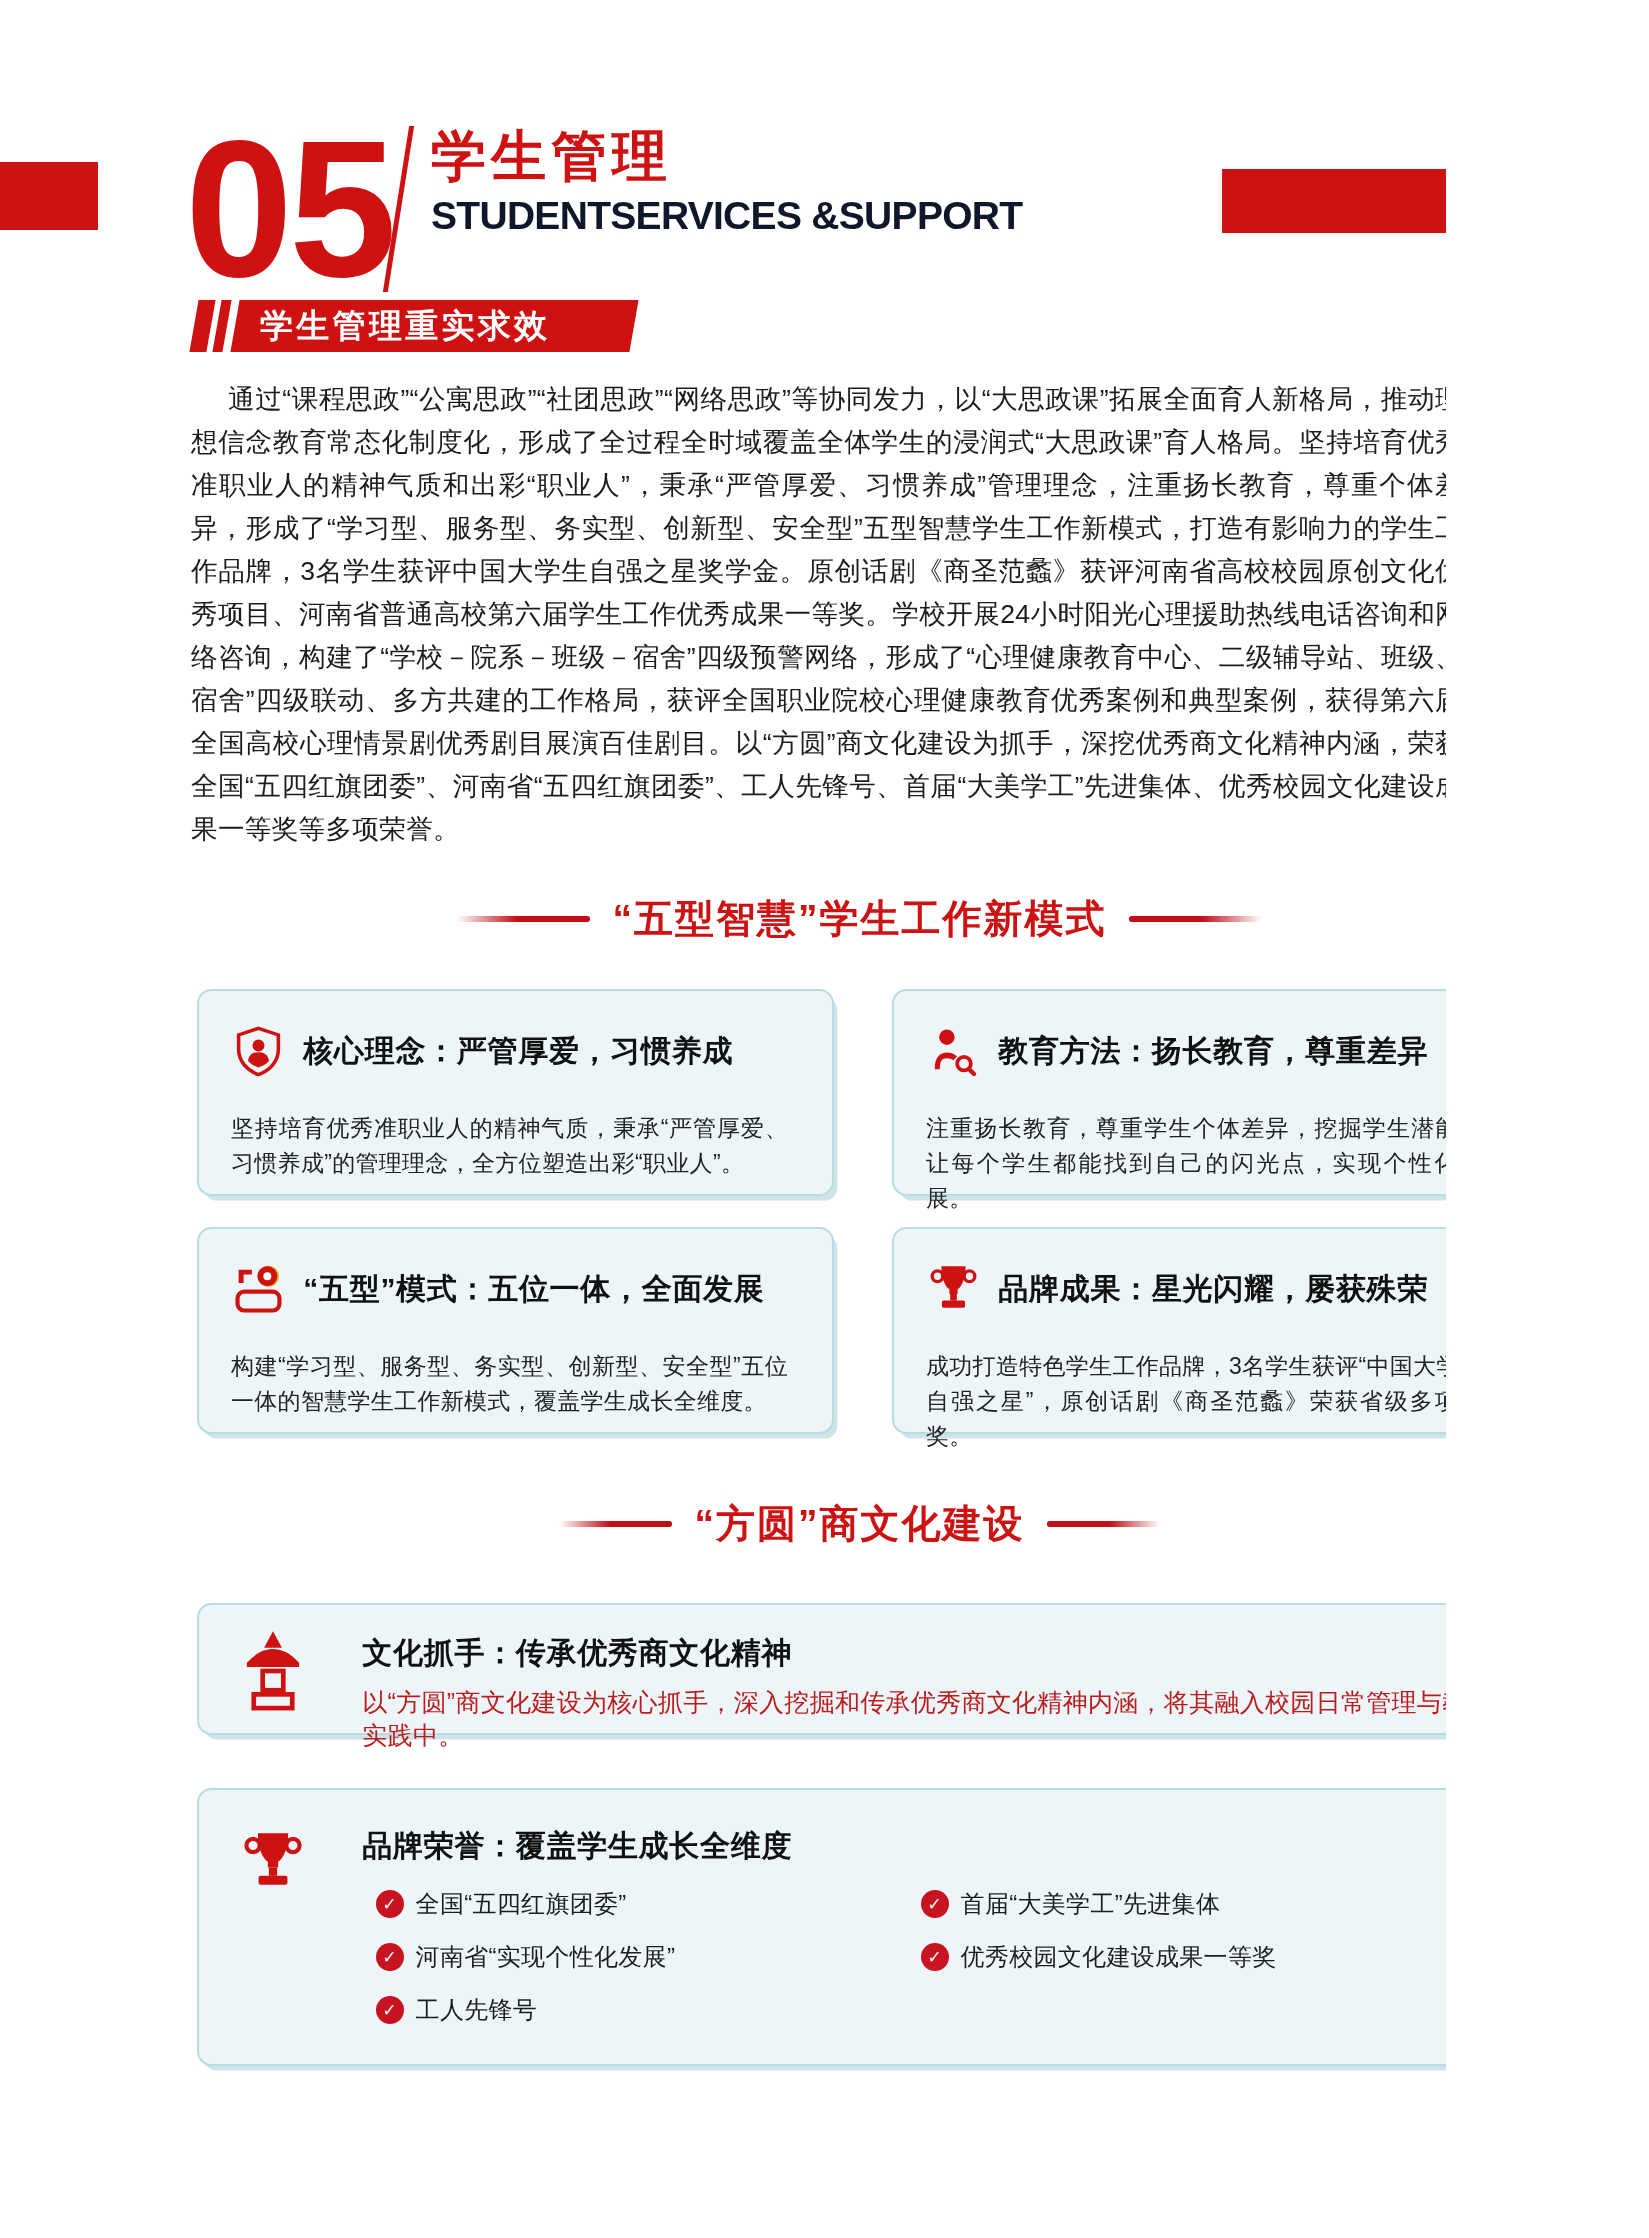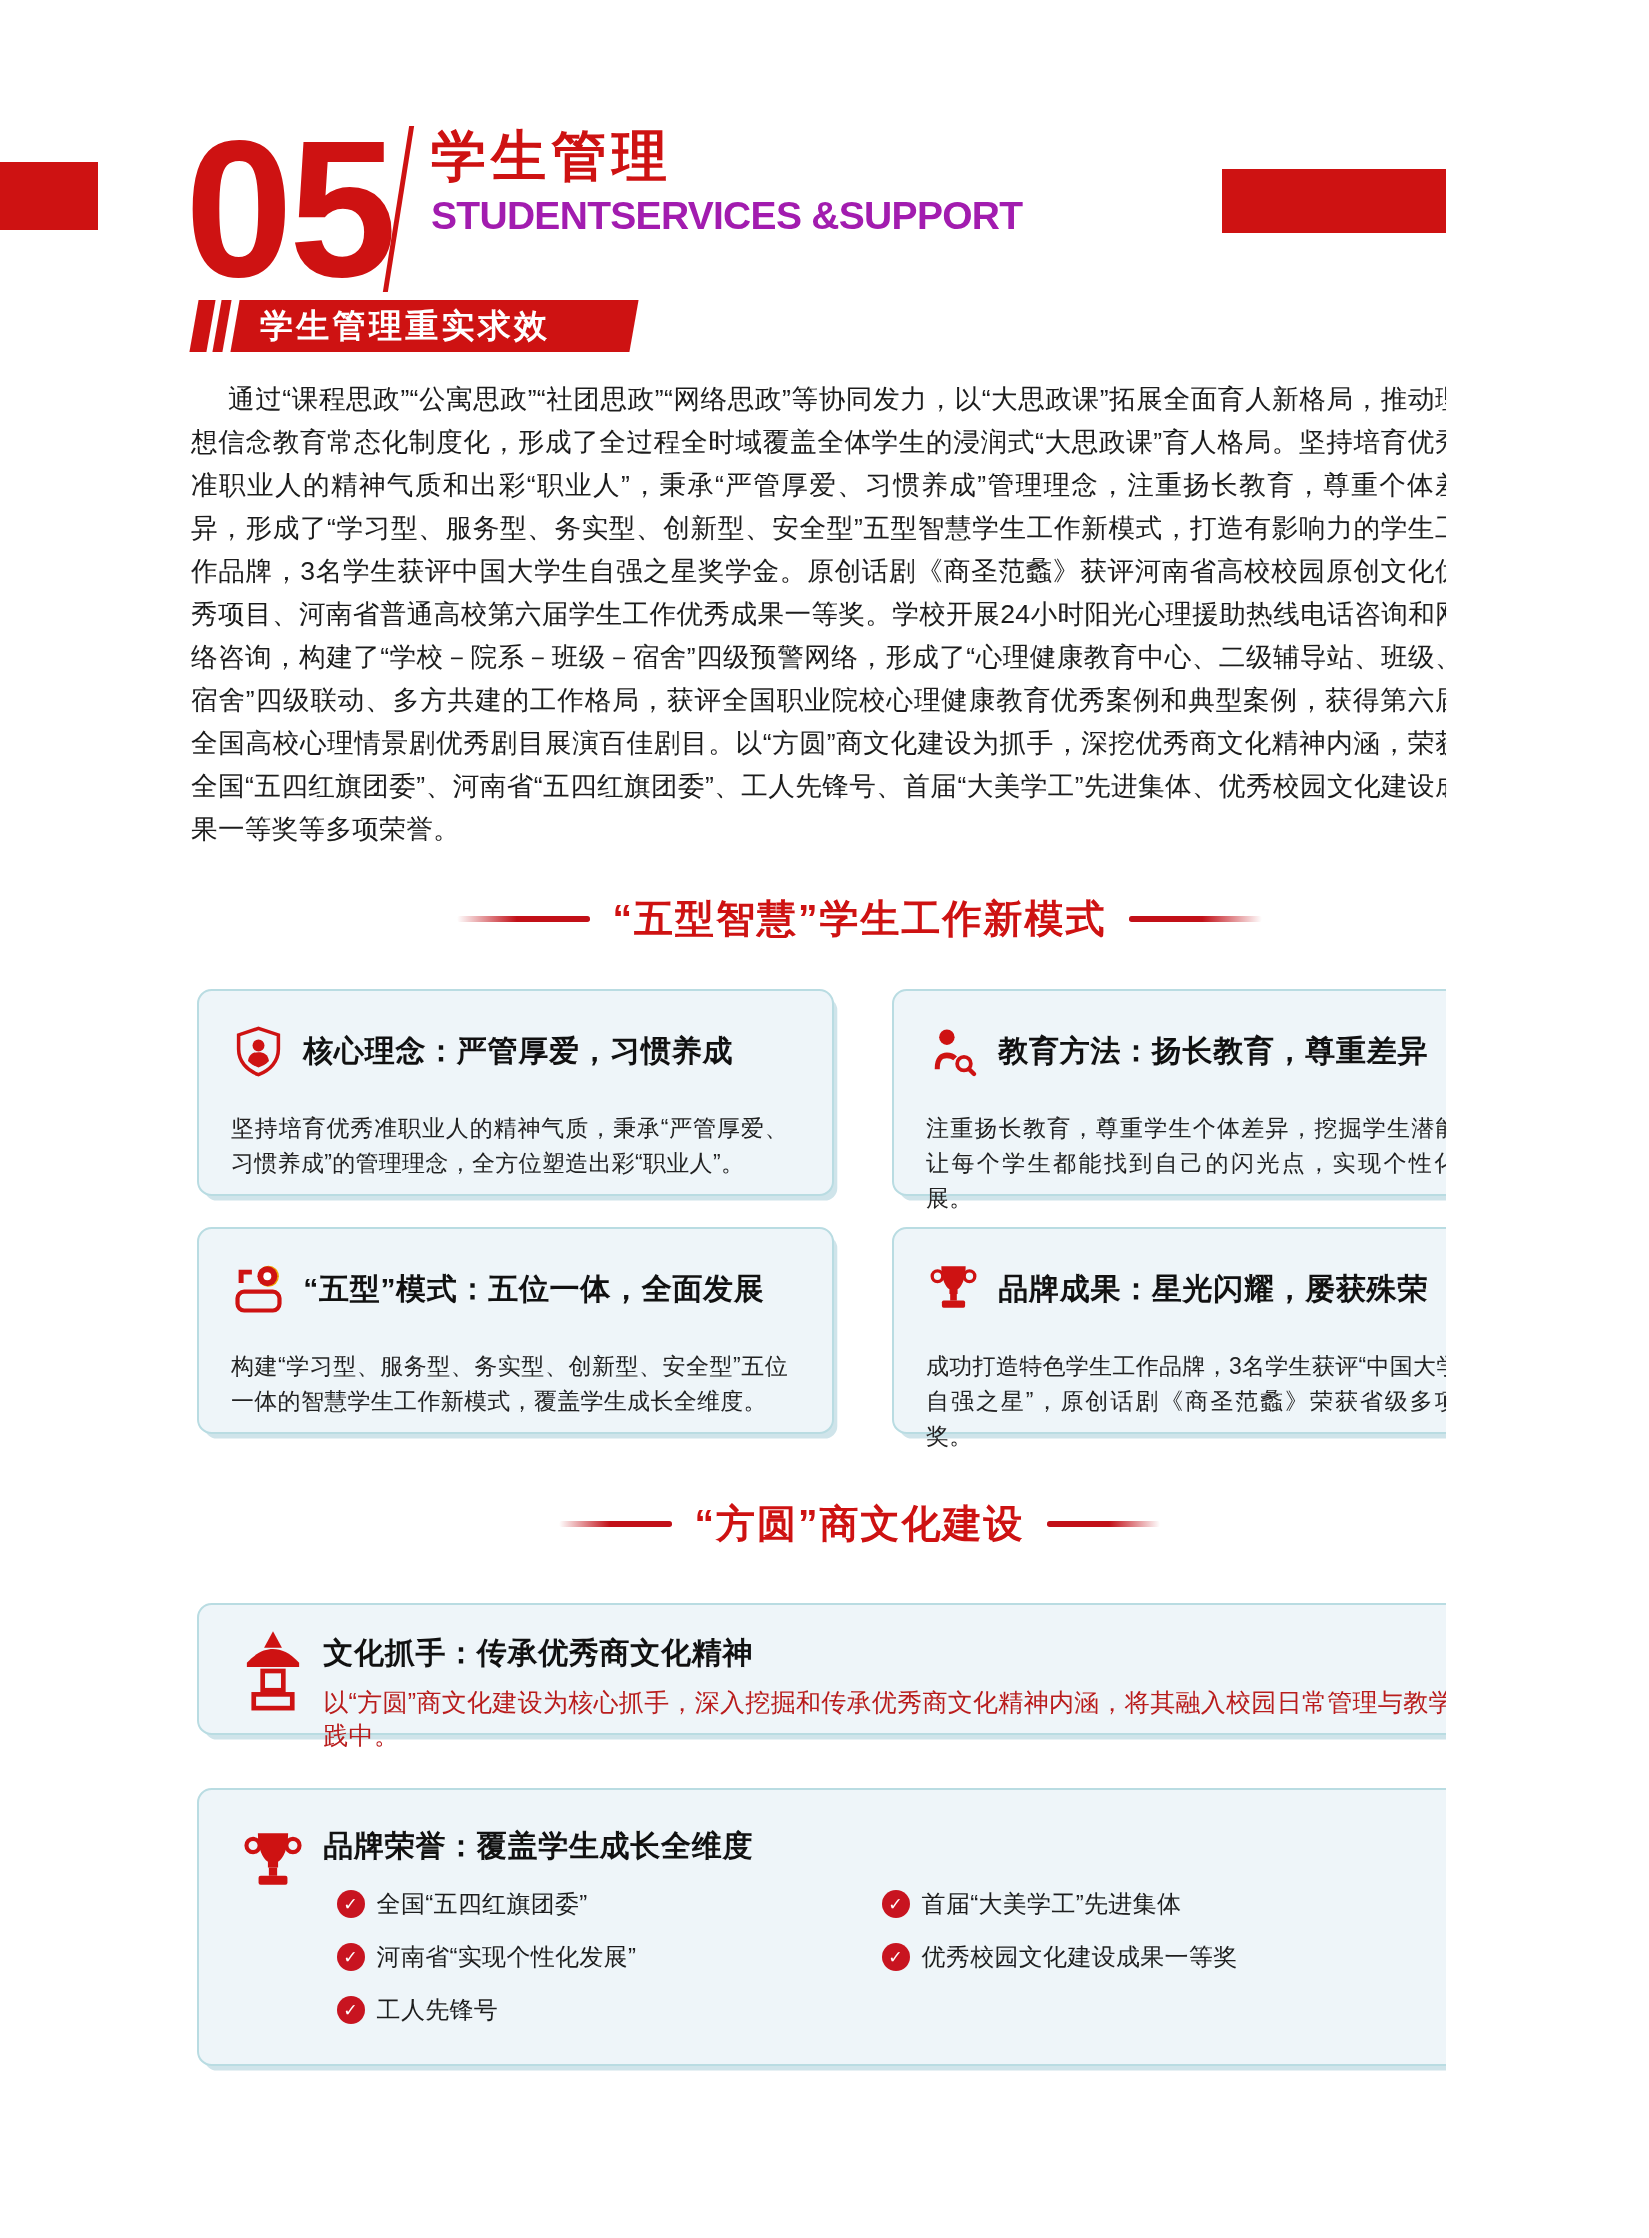--- a/index.html
+++ b/index.html
@@ -17,21 +17,21 @@
   .num-slash{
     position:absolute;left:396px;top:126px;width:4.7px;height:166px;background:#ce1212;
     transform:skewX(-9deg);
   }
   .title-cn{
     position:absolute;left:431px;top:120px;font-size:55px;font-weight:700;
     color:#ce1212;letter-spacing:5.3px;
   }
   .title-en{
     position:absolute;left:431px;top:194px;font-size:39px;font-weight:700;
-    color:#a21caf;letter-spacing:-0.7px;
+    color:#0f172a;letter-spacing:-0.7px;
   }
   
   .ribbon{
     position:absolute;left:194px;top:300px;width:440px;height:52px;background:#ce1212;
     transform:skewX(-10deg);transform-origin:center;
   }
   .ribbon .stripe{position:absolute;top:0;bottom:0;background:#ffffff;}
   .ribbon .s1{left:17.3px;width:6px;}
   .ribbon .s2{left:33px;width:8px;}
   .ribbon-text{
@@ -66,21 +66,21 @@
     display:grid;grid-template-columns:637px 637px;column-gap:58px;row-gap:31px;
   }
   .gcard{height:207px;padding:33px 44px 0 32px;}
   .gcard .head{display:flex;align-items:center;gap:17.3px;}
   .icon-box{width:55px;height:55px;flex:0 0 auto;display:flex;align-items:center;justify-content:center;}
   .gcard .title{font-size:30px;font-weight:700;color:#111111;letter-spacing:0.7px;white-space:nowrap;}
   .gcard .body{
     margin-top:32px;font-size:23px;line-height:35px;color:#222222;
     text-align:justify;letter-spacing:0.3px;
   }
-  .wide-card{position:absolute;left:197px;width:1332px;display:flex;}
+  .wide-card{position:absolute;left:197px;width:1332px;display:flex;gap:39px;}
   .culture{top:1603px;height:132px;padding:24px 32px 0 37px;}
   .honors{top:1788px;height:278px;padding:32px 32px 0 37px;}
   .wide-icon{width:74px;flex:0 0 auto;margin-right:13.3px;display:flex;justify-content:center;}
   .wide-body{flex:1;}
   .wide-title{font-size:30px;font-weight:700;color:#111111;letter-spacing:0.7px;margin-top:4px;}
   .culture-text{margin-top:12px;font-size:25px;line-height:33px;color:#b91c1c;letter-spacing:0.3px;}
   .honor-cols{display:flex;margin-top:21px;margin-left:13.3px;}
   .hcol{list-style:none;margin:0;padding:0;}
   .hcol.c1{width:545px;}
   .hitem{display:flex;align-items:center;gap:12px;margin-bottom:21px;}

